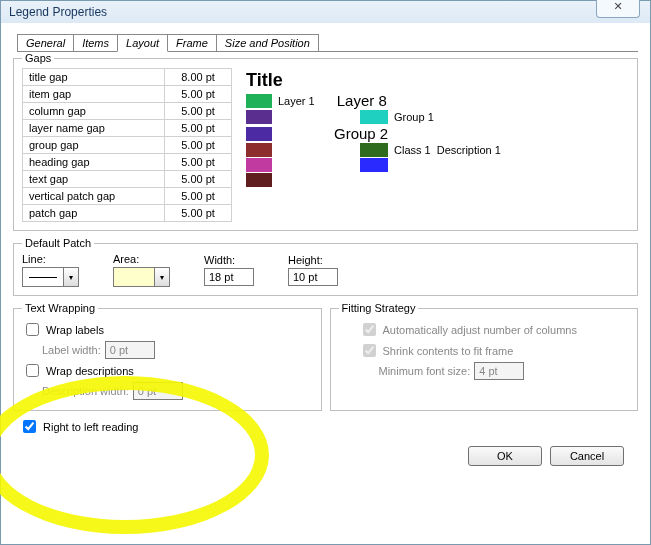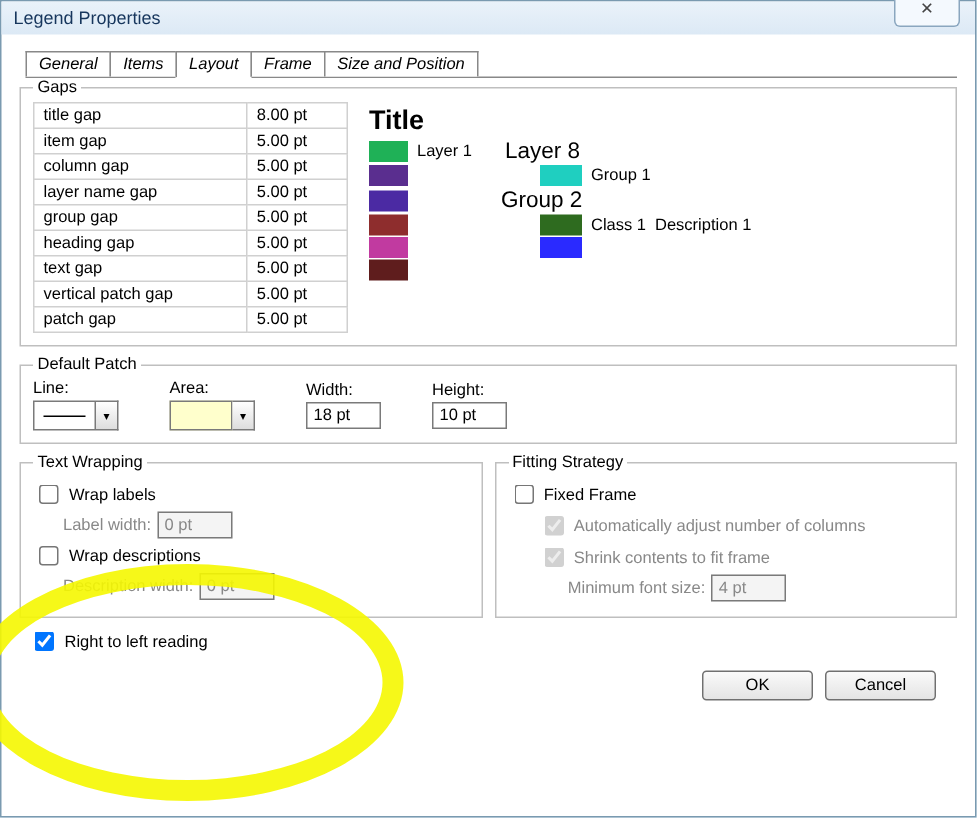--- a/index.html
+++ b/index.html
@@ -8,21 +8,21 @@
   .xbox{position:absolute;right:10px;top:-2px;width:42px;height:18px;border:1px solid #8aa6bf;border-top:none;border-radius:0 0 4px 4px;text-align:center;line-height:15px;font-size:11px;color:#444;background:#f4f9fe;}
   .client{padding:10px 12px 10px 12px;}
   .tabs{display:flex;align-items:flex-end;border-bottom:1px solid #888;margin-left:4px;}
   .tab{padding:2px 8px;border:1px solid #888;border-bottom:none;margin-right:-1px;background:#fff;position:relative;font-style:italic;}
   .tab.active{background:#fff;border-bottom:1px solid #fff;top:1px;}
   fieldset{border:1px solid #bfbfbf;margin:6px 0 0 0;padding:4px 8px 8px 8px;}
   legend{padding:0 3px;}
   .gaps-wrap{display:flex;gap:14px;align-items:flex-start;}
   table.gaps{border:1px solid #a0a0a0;border-collapse:collapse;min-width:210px;}
   table.gaps td{border:1px solid #d0d0d0;padding:2px 6px;font-size:11px;}
-  table.gaps td:last-child{text-align:left;}
+  table.gaps td:last-child{text-align:center;}
   .preview{padding-top:2px;}
   .preview .title{font-size:18px;font-weight:700;}
   .row{display:flex;align-items:center;gap:6px;margin:1px 0;}
   .swatch{width:26px;height:14px;}
   .swatch2{width:28px;height:14px;margin-left:26px;}
   .dp-row{display:flex;gap:34px;align-items:center;}
   .dp-col{display:flex;flex-direction:column;gap:2px;}
   select,input[type=text]{font:inherit;border:1px solid #7a7a7a;background:#fff;height:18px;box-sizing:border-box;padding:1px 2px;}
   input[type=text]{width:50px;text-align:left;padding-left:4px;}
   input[disabled]{color:#888;background:#f4f4f4;}
@@ -183,24 +183,20 @@
             <span>Wrap descriptions</span>
           </div>
         <div class="chk indent2">
             <label class="disabled">Description width:</label>
             <input type="text" disabled="" value="0 pt" style="">
           </div>
       </fieldset>
 
       <fieldset>
         <legend>Fitting Strategy</legend>
-        <div class="chk">
-            <input type="checkbox" style="">
-            <span>Fixed Frame</span>
-          </div>
         <div class="chk indent2">
             <input type="checkbox" checked="" disabled="" style="">
             <label class="disabled">Automatically adjust number of columns</label>
           </div>
         <div class="chk indent2">
             <input type="checkbox" checked="" disabled="" style="">
             <label class="disabled">Shrink contents to fit frame</label>
           </div>
         <div class="chk indent2" style="margin-left:40px;">
             <label class="disabled">Minimum font size:</label>

